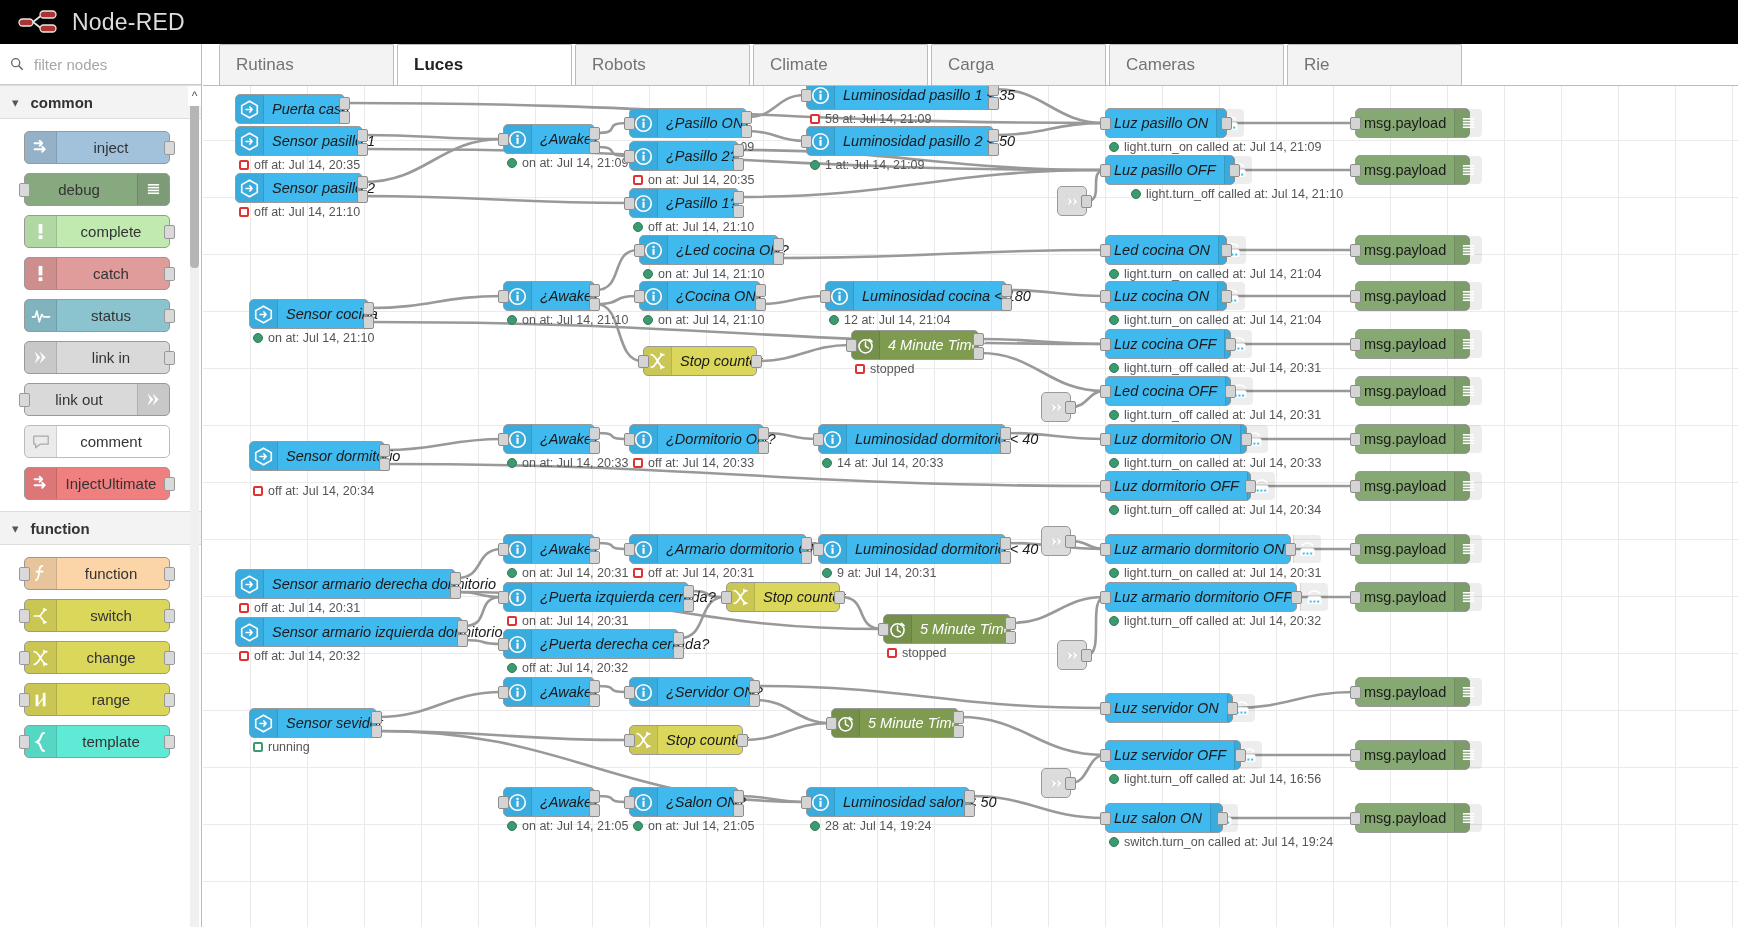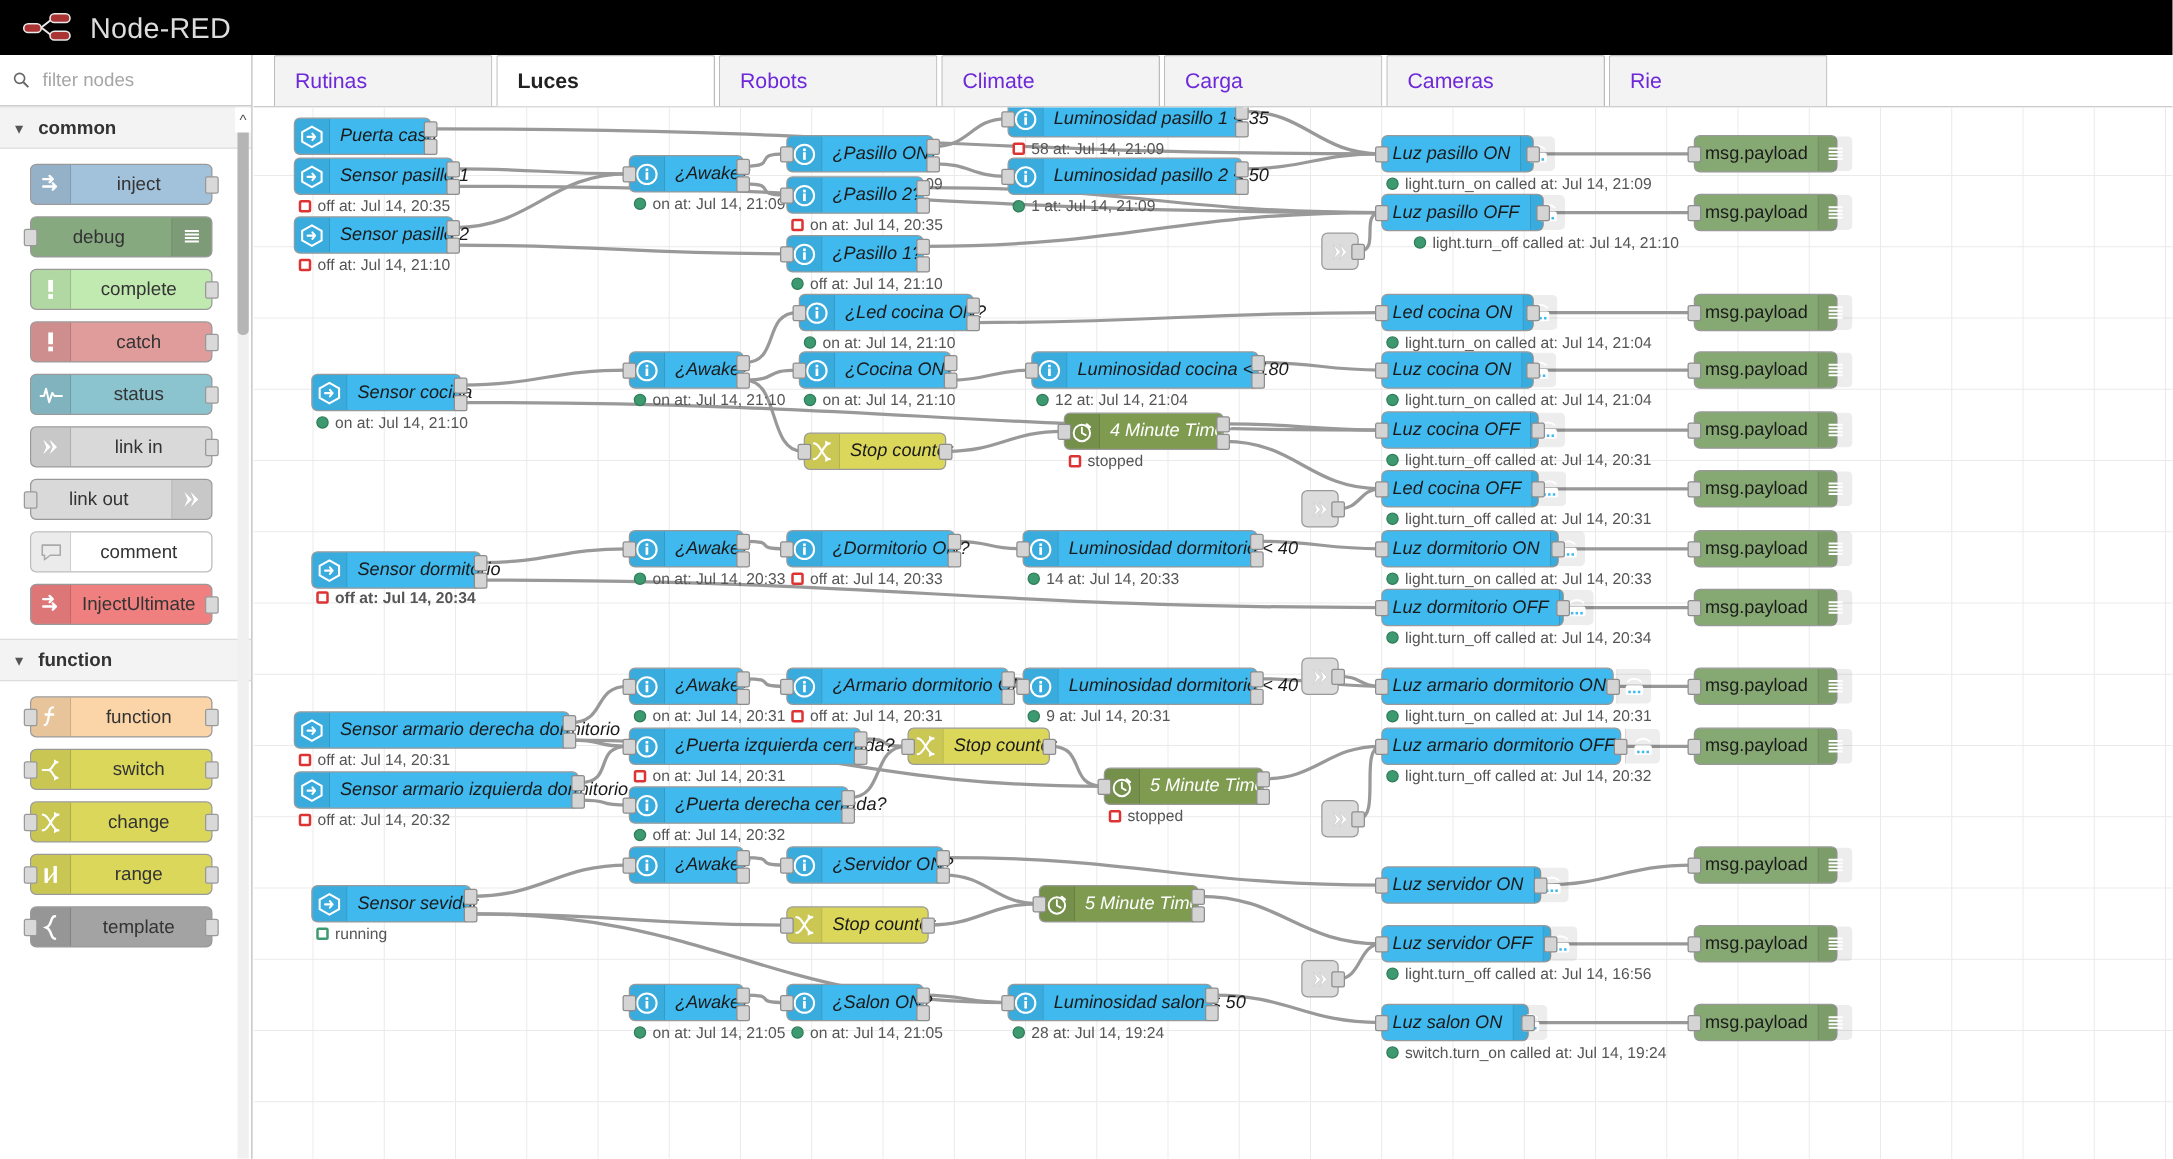--- a/index.html
+++ b/index.html
@@ -111,21 +111,21 @@
     display: flex; align-items: flex-end;
     padding-left: 16px;
     overflow: hidden;
   }
   .tab {
     height: 41px; min-width: 175px;
     background: #f3f3f3;
     border: 1px solid #bbb; border-bottom: none;
     margin-right: 3px;
     display: flex; align-items: center; padding: 0 16px;
-    font-size: 17px; color: #6d28d9;
+    font-size: 17px; color: #737373;
     white-space: nowrap;
     border-radius: 2px 2px 0 0;
     cursor: pointer;
   }
   .tab.active {
     background: #fff; color: #222; font-weight: bold;
     border-color: #bbb; position: relative; z-index: 3;
     box-shadow: 0 1px 0 0 #fff;
   }
 
@@ -371,21 +371,21 @@
             <svg class="gi" width="16" height="18" viewBox="0 0 16 20">
               <rect x="2" y="4" width="3" height="13" fill="#fff"></rect>
               <rect x="10" y="2" width="3" height="15" fill="#fff"></rect>
               <line x1="4" y1="16" x2="12" y2="6" stroke="#fff" stroke-width="1.2"></line>
             </svg>
           </span>
           <span class="lbl">range</span>
           <span class="port out"></span>
           <span class="port in"></span>
         </div>
-        <div class="pal-node" style="background: #a3a3a3;">
+        <div class="pal-node" style="background: #5eead4;">
           <span class="icon-box">
             <svg class="gi" width="14" height="20" viewBox="0 0 12 20">
               <path d="M9 1 C5 1 7 8 2 10 C7 12 5 19 9 19" fill="none" stroke="#fff" stroke-width="2" stroke-linecap="round"></path>
             </svg>
           </span>
           <span class="lbl">template</span>
           <span class="port out"></span>
           <span class="port in"></span>
         </div>
       </div>
@@ -1010,21 +1010,21 @@
         <span class="ic">
           <svg class="gi" width="19" height="19" viewBox="0 0 22 22">
             <path d="M11 1.5 L20 6.5 v9 L11 20.5 L2 15.5 v-9 Z" fill="none" stroke="#fff" stroke-width="1.9"></path>
             <path d="M7 11 h7 l-2.5 -3 M14 11 l-2.5 3" fill="none" stroke="#fff" stroke-width="1.9" stroke-linecap="round" stroke-linejoin="round"></path>
           </svg>
         </span>
         <span class="t">Sensor dormitorio</span>
         <span class="pt o1"></span>
         <span class="pt o2"></span>
       </div>
-      <div class="st" style="left: 50px; top: 385px; font-weight: bold;">
+      <div class="st" style="left: 50px; top: 398px;">
         <span class="dot red"></span>
         <span>off at: Jul 14, 20:34</span>
       </div>
       <div class="fn " style="left: 902px; top: 338px; width: 142px;">
         <span class="t">Luz dormitorio ON</span>
         <span class="ic right">
           <svg class="gi" width="21" height="17" viewBox="0 0 24 19">
             <path d="M6 4.5 C9.5 1.2 14.5 1.2 18 4.5" fill="none" stroke="#fff" stroke-width="1.7" stroke-linecap="round"></path>
             <rect x="4" y="8" width="16" height="9" rx="2" fill="#fff"></rect>
             <g fill="#3fb9ee">

